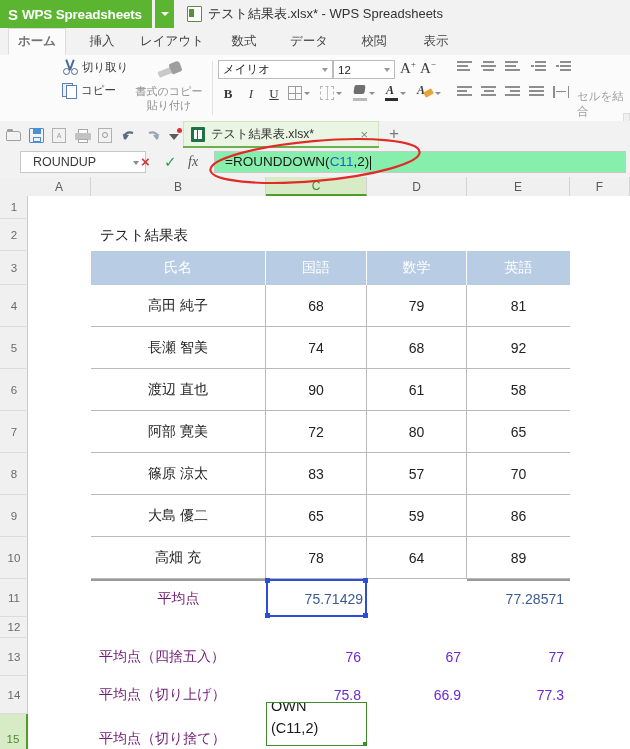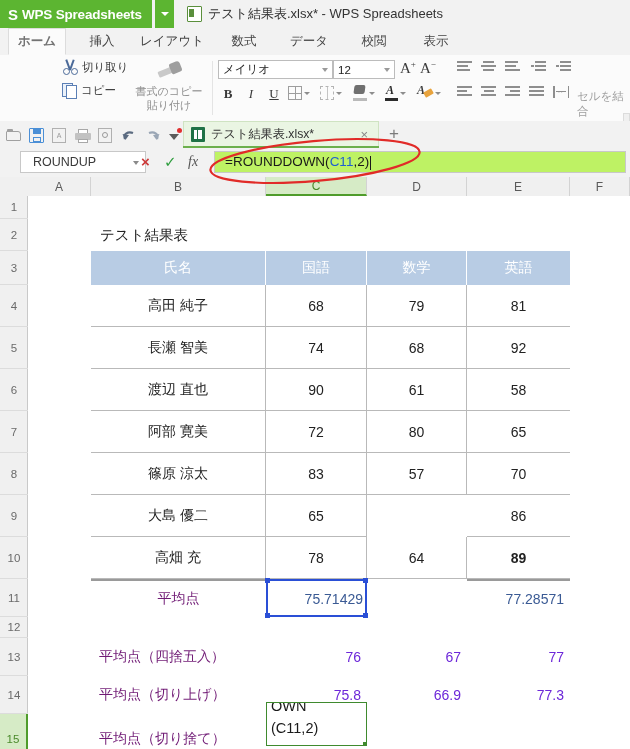--- a/index.html
+++ b/index.html
@@ -139,21 +139,21 @@
   .tabunder{position:absolute;left:183px;top:146px;width:196px;height:2px;background:#6cb04c;}
 
   
   .fbar{position:absolute;left:0;top:148px;width:630px;height:29px;background:#f2f2f2;border-bottom:1px solid #d0d0d0;}
   .namebox{position:absolute;left:20px;top:3px;width:126px;height:22px;background:#fff;border:1px solid #c8c8c8;box-sizing:border-box;display:flex;align-items:center;}
   .namebox span{font-size:12.5px;color:#3a3a3a;margin-left:12px;}
   .namebox .cv{position:absolute;right:6px;top:9px;border-left:3.5px solid transparent;border-right:3.5px solid transparent;border-top:4px solid #8a8a8a;}
   .fb-x{position:absolute;left:141px;top:6px;font-size:15px;color:#cc3b3b;font-weight:bold;line-height:16px;}
   .fb-ok{position:absolute;left:164px;top:6px;font-size:15px;color:#2f9e3f;font-weight:bold;line-height:16px;}
   .fb-fx{position:absolute;left:188px;top:6px;font-size:14px;color:#555;font-style:italic;font-family:"Liberation Serif",serif;line-height:16px;}
-  .fb-input{position:absolute;left:214px;top:3px;width:412px;height:22px;background:#bef264;border:1px solid #c8c8c8;box-sizing:border-box;display:flex;align-items:center;}
+  .fb-input{position:absolute;left:214px;top:3px;width:412px;height:22px;background:#86efac;border:1px solid #c8c8c8;box-sizing:border-box;display:flex;align-items:center;}
   .fb-input .txt{font-size:13.5px;color:#1a1a1a;margin-left:10px;white-space:pre;font-family:"Liberation Sans",sans-serif;}
   .fb-input .ref{color:#1f5fd0;}
   .fb-caret{display:inline-block;width:1px;height:14px;background:#1a1a1a;vertical-align:middle;margin-left:1px;}
 
   
   .gridwrap{position:absolute;left:0;top:177px;width:630px;height:572px;background:#ffffff;overflow:hidden;}
   .colhdr{position:absolute;left:0;top:0;width:630px;height:19px;background:#f0f0f0;border-bottom:1px solid #c9c9c9;}
   .colhdr .cell{position:absolute;top:0;height:19px;box-sizing:border-box;border-right:1px solid #d3d3d3;display:flex;align-items:center;justify-content:center;font-size:12px;color:#5a5a5a;}
   .colhdr .cell.sel{background:#d6ebc6;color:#4a8a2a;border-bottom:2px solid #4f9c2b;}
   .corner{position:absolute;left:0;top:0;width:28px;height:19px;background:#f0f0f0;border-right:1px solid #c9c9c9;border-bottom:1px solid #c9c9c9;box-sizing:border-box;}
@@ -558,26 +558,27 @@
       <div class="cell numcell" style="left:339px;top:215px;width:100px;height:42px;">80</div>
       <div class="cell numcell" style="left:439px;top:215px;width:103px;height:42px;border-right:none;">65</div>
 
       <div class="cell namecell" style="left:63px;top:257px;width:175px;height:42px;">篠原 涼太</div>
       <div class="cell numcell" style="left:238px;top:257px;width:101px;height:42px;">83</div>
       <div class="cell numcell" style="left:339px;top:257px;width:100px;height:42px;">57</div>
       <div class="cell numcell" style="left:439px;top:257px;width:103px;height:42px;border-right:none;">70</div>
 
       <div class="cell namecell" style="left:63px;top:299px;width:175px;height:42px;">大島 優二</div>
       <div class="cell numcell" style="left:238px;top:299px;width:101px;height:42px;">65</div>
+      <div class="cell numcell" style="left:339px;top:299px;width:100px;height:42px;">59</div>
       <div class="cell numcell" style="left:439px;top:299px;width:103px;height:42px;border-right:none;">86</div>
 
       <div class="cell namecell" style="left:63px;top:341px;width:175px;height:42px;">高畑 充</div>
       <div class="cell numcell" style="left:238px;top:341px;width:101px;height:42px;">78</div>
       <div class="cell numcell" style="left:339px;top:341px;width:100px;height:42px;">64</div>
-      <div class="cell numcell" style="left:439px;top:341px;width:103px;height:42px;border-right:none;font-weight:bold;">89</div>
+      <div class="cell numcell" style="left:439px;top:341px;width:103px;height:42px;border-right:none;">89</div>
 
       <div class="cell rlabel avgrow" style="left:63px;top:383px;width:175px;height:38px;">平均点</div>
       <div class="cell avgrow blue" style="left:238px;top:383px;width:101px;height:38px;justify-content:flex-end;padding-right:4px;">75.71429</div>
       <div class="cell avgrow blue" style="left:439px;top:383px;width:103px;height:38px;justify-content:flex-end;padding-right:6px;">77.28571</div>
 
       <div class="cell rlabel" style="left:63px;top:442px;width:175px;height:38px;justify-content:flex-start;padding-left:8px;">平均点（四捨五入）</div>
       <div class="cell rnum" style="left:238px;top:442px;width:101px;height:38px;">76</div>
       <div class="cell rnum" style="left:339px;top:442px;width:100px;height:38px;">67</div>
       <div class="cell rnum" style="left:439px;top:442px;width:103px;height:38px;">77</div>
 

